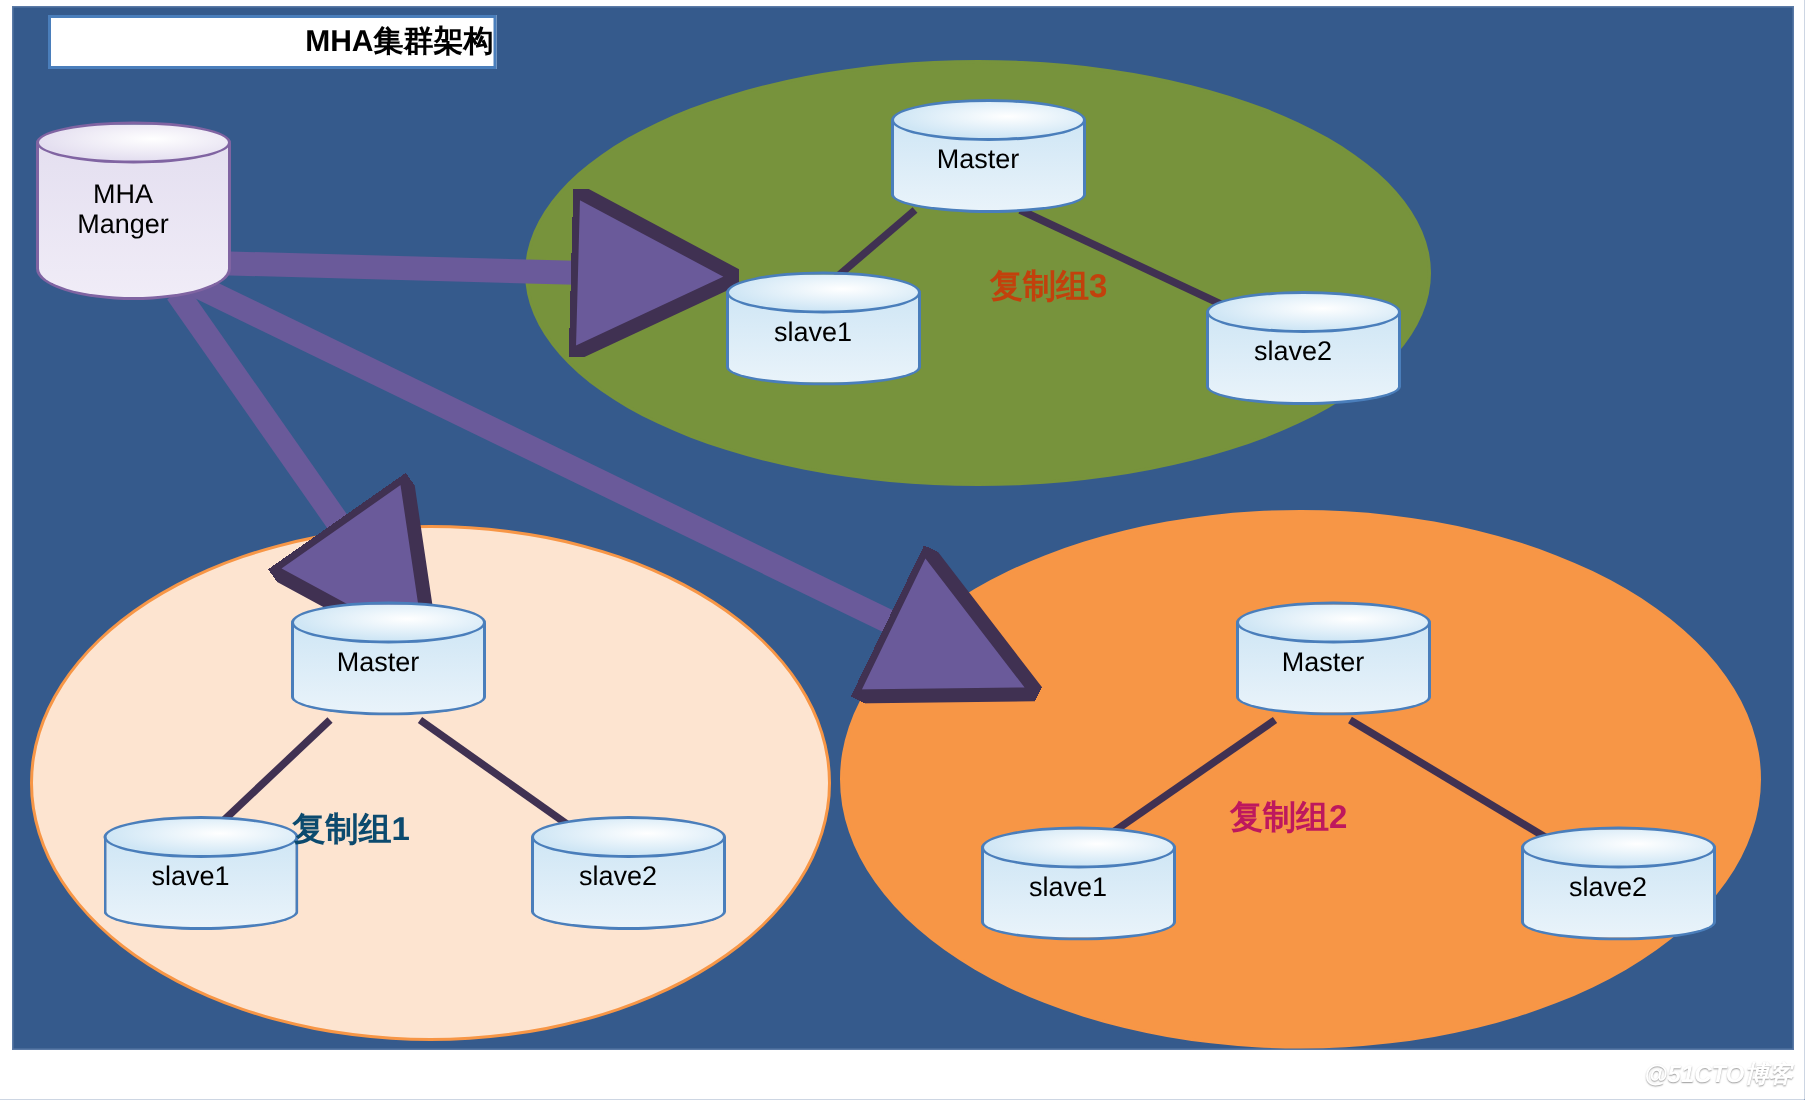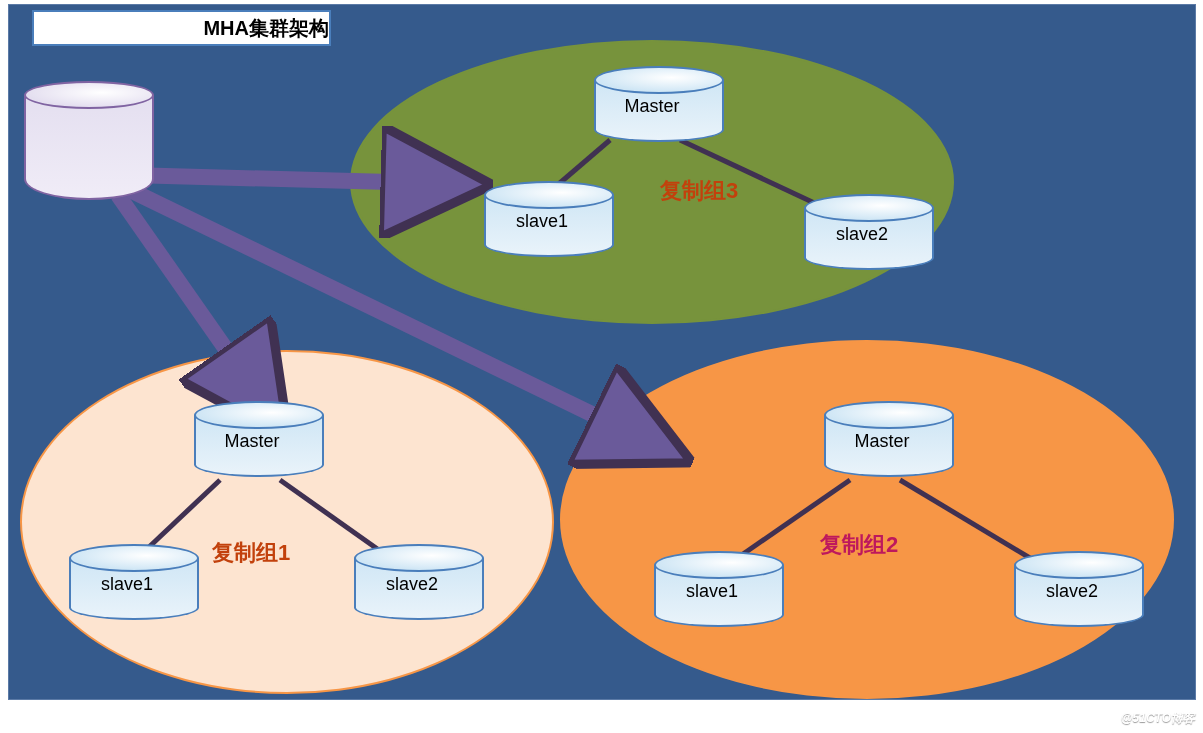--- a/index.html
+++ b/index.html
@@ -37,21 +37,21 @@
     line-height: 32px;
     font-size: 20px;
     font-weight: bold;
     color: #000;
   }
   .watermark {
     position: absolute;
     right: 8px;
     bottom: 6px;
     color: #ffffff;
-    font-size: 12px;
+    font-size: 16px;
     font-weight: bold;
     font-style: italic;
     text-shadow: 0 1px 1px rgba(0,0,0,.4);
     text-align: center;
   }
   
   .cyl {
     position: absolute;
     text-align: center;
     padding-left: 14px;
@@ -141,20 +141,22 @@
     <line x1="280" y1="480" x2="400" y2="565" stroke="#403152" stroke-width="5"></line>
 
     <line x1="850" y1="480" x2="720" y2="570" stroke="#403152" stroke-width="5"></line>
     <line x1="900" y1="480" x2="1050" y2="570" stroke="#403152" stroke-width="5"></line>
   </svg>
 
   <div class="cyl cyl-purple" style="left:10px; top:95px; width:130px;">
     <div class="body" style="height:105px;">
         <div class="top"></div>
       </div>
+    <div class="label mha-label" style="top:25px; white-space:pre-line;">MHA
+Manger</div>
   </div>
 
   <div class="cyl cyl-blue" style="left:580px; top:80px; width:130px;">
     <div class="body" style="height:62px;">
         <div class="top"></div>
       </div>
     <div class="label" style="top:16px;">Master</div>
   </div>
   <div class="cyl cyl-blue" style="left:470px; top:195px; width:130px;">
     <div class="body" style="height:62px;">
@@ -181,21 +183,21 @@
         <div class="top"></div>
       </div>
     <div class="label" style="top:16px;">slave1</div>
   </div>
   <div class="cyl cyl-blue" style="left:340px; top:558px; width:130px;">
     <div class="body" style="height:62px;">
         <div class="top"></div>
       </div>
     <div class="label" style="top:16px;">slave2</div>
   </div>
-  <div class="group-label" style="left:212px; top:538px; color:#c2410c;">复制组1</div>
+  <div class="group-label" style="left:195px; top:538px; color:#0c4a6e;">复制组1</div>
 
   <div class="cyl cyl-blue" style="left:810px; top:415px; width:130px;">
     <div class="body" style="height:62px;">
         <div class="top"></div>
       </div>
     <div class="label" style="top:16px;">Master</div>
   </div>
   <div class="cyl cyl-blue" style="left:640px; top:565px; width:130px;">
     <div class="body" style="height:62px;">
         <div class="top"></div>

